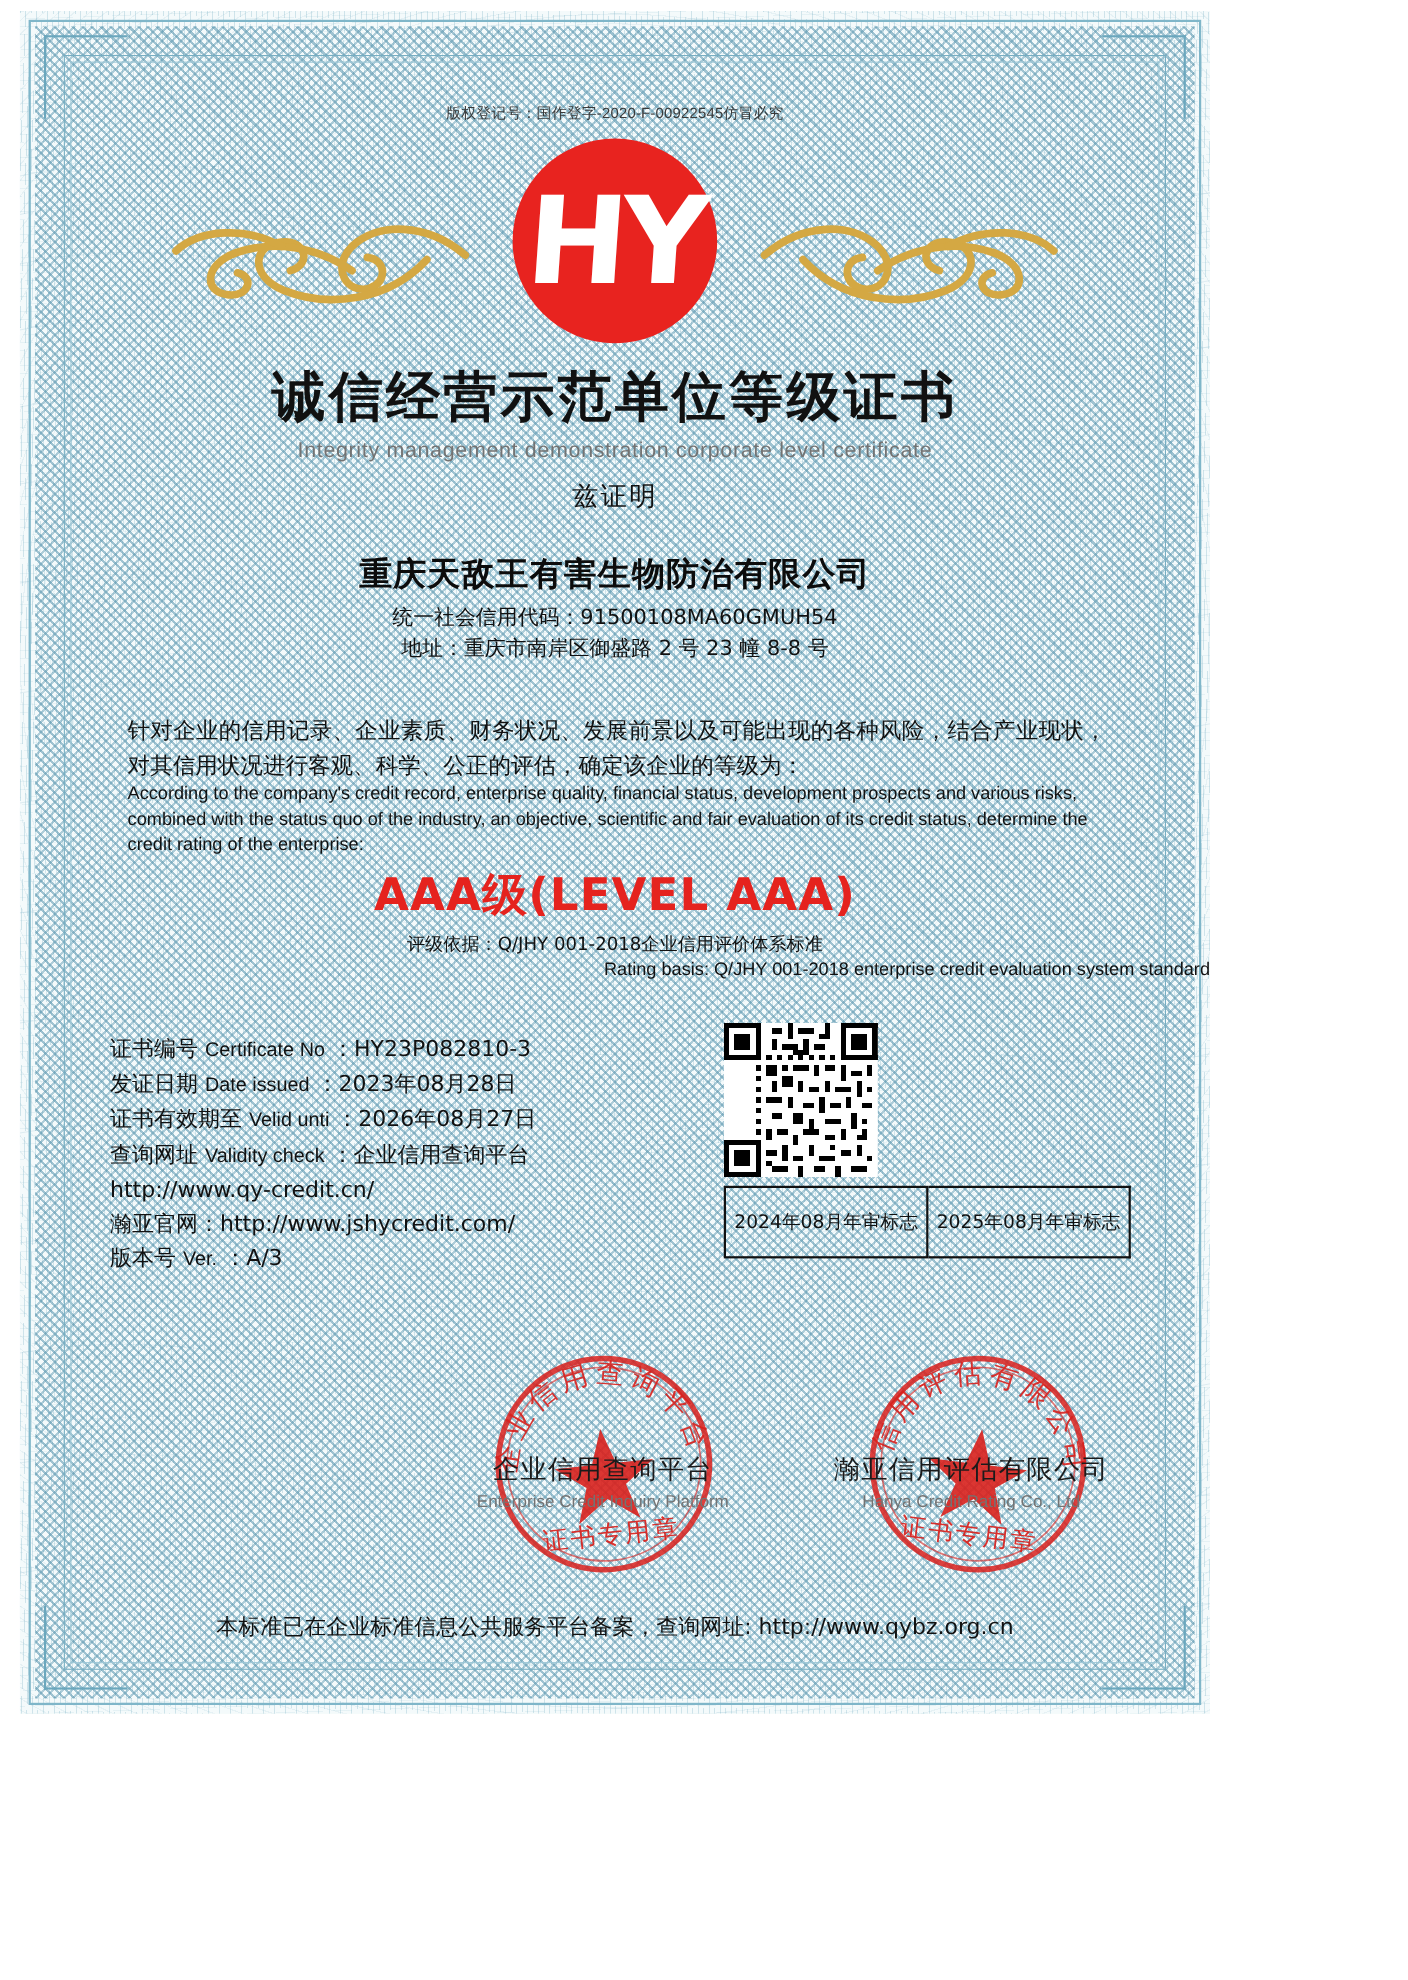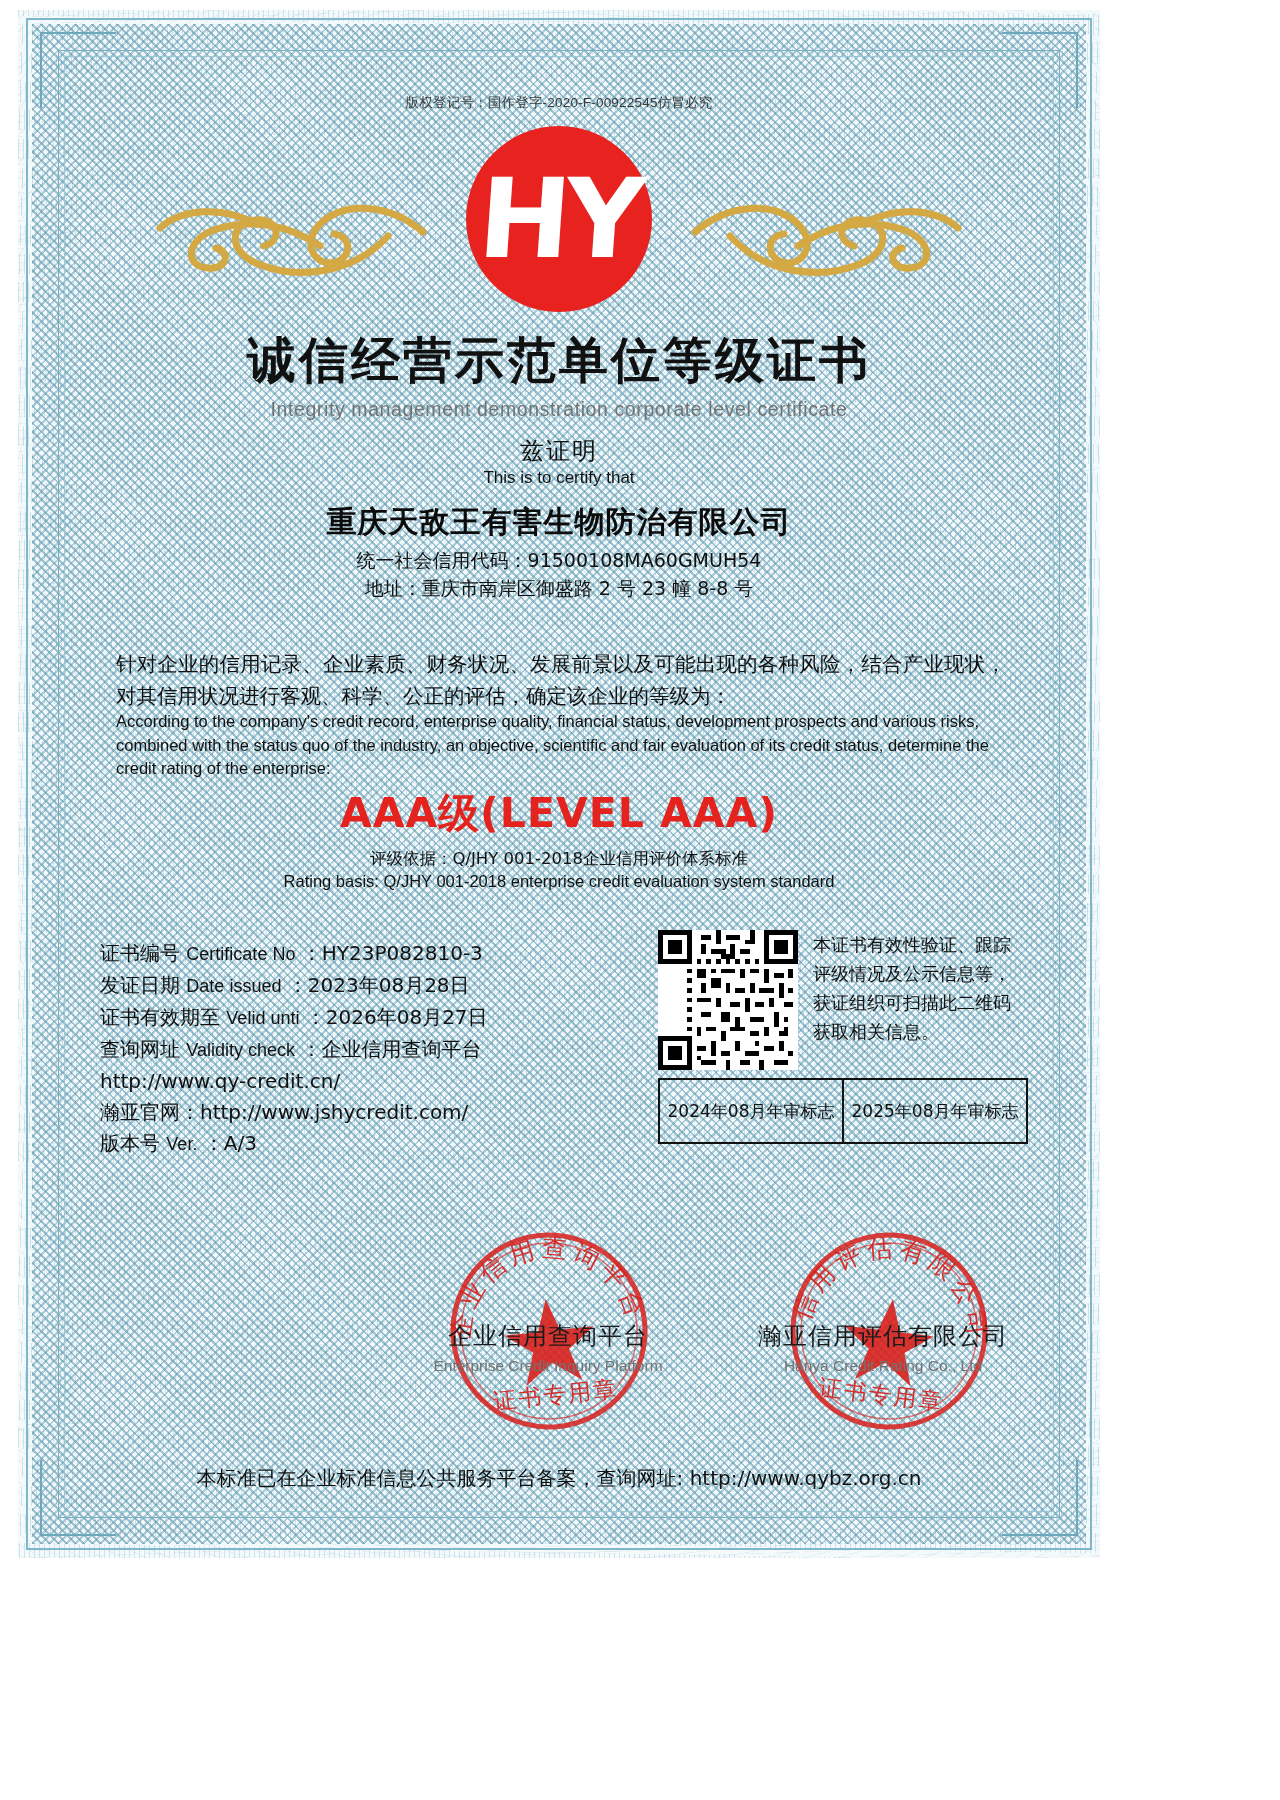--- a/index.html
+++ b/index.html
@@ -237,21 +237,21 @@
     left: 0; right: 0;
     text-align: center;
     font-size: 16.5px;
     color: #111;
     font-family: "DejaVu Sans", sans-serif;
   }
   .basis-en {
     position: absolute;
     top: 862px;
     left: 0; right: 0;
-    text-align: center;
+    text-align: right;
     font-size: 16.5px;
     color: #111;
   }
 
   
   .details {
     position: absolute;
     left: 82px;
     top: 928px;
     width: 520px;
@@ -421,21 +421,20 @@
       </svg>
       <div class="logo-circle">
         <span class="logo-mark">HY</span>
       </div>
     </div>
 
     <div class="title-cn">诚信经营示范单位等级证书</div>
     <div class="title-en">Integrity management demonstration corporate level certificate</div>
 
     <div class="certify-cn">兹证明</div>
-    <div class="certify-en">This is to certify that</div>
 
     <div class="company-name">重庆天敌王有害生物防治有限公司</div>
     <div class="company-code">统一社会信用代码：91500108MA60GMUH54</div>
     <div class="company-addr">地址：重庆市南岸区御盛路 2 号 23 幢 8-8 号</div>
 
     <div class="para para-cn">针对企业的信用记录、企业素质、财务状况、发展前景以及可能出现的各种风险，结合产业现状，对其信用状况进行客观、科学、公正的评估，确定该企业的等级为：</div>
     <div class="para para-en">According to the company's credit record, enterprise quality, financial status, development prospects and various risks, combined with the status quo of the industry, an objective, scientific and fair evaluation of its credit status, determine the credit rating of the enterprise:</div>
 
     <div class="level">AAA级(LEVEL AAA)</div>
     <div class="basis-cn">评级依据：Q/JHY 001-2018企业信用评价体系标准</div>
@@ -566,21 +565,20 @@
           <rect x="14" y="27" width="1" height="2"></rect>
         <rect x="17" y="27" width="2" height="1"></rect>
           <rect x="21" y="27" width="1" height="2"></rect>
         <rect x="24" y="27" width="3" height="1"></rect>
         <rect x="8" y="26" width="1" height="1"></rect>
           <rect x="20" y="23" width="1" height="1"></rect>
         <rect x="26" y="20" width="1" height="1"></rect>
       </g>
     </svg>
 
-    <div class="qr-note">本证书有效性验证、跟踪评级情况及公示信息等，获证组织可扫描此二维码获取相关信息。</div>
 
     <div class="seal-boxes">
       <div class="seal-box">
         <span>2024年08月</span>
         <span>年审标志</span>
       </div>
       <div class="seal-box">
         <span>2025年08月</span>
         <span>年审标志</span>
       </div>

